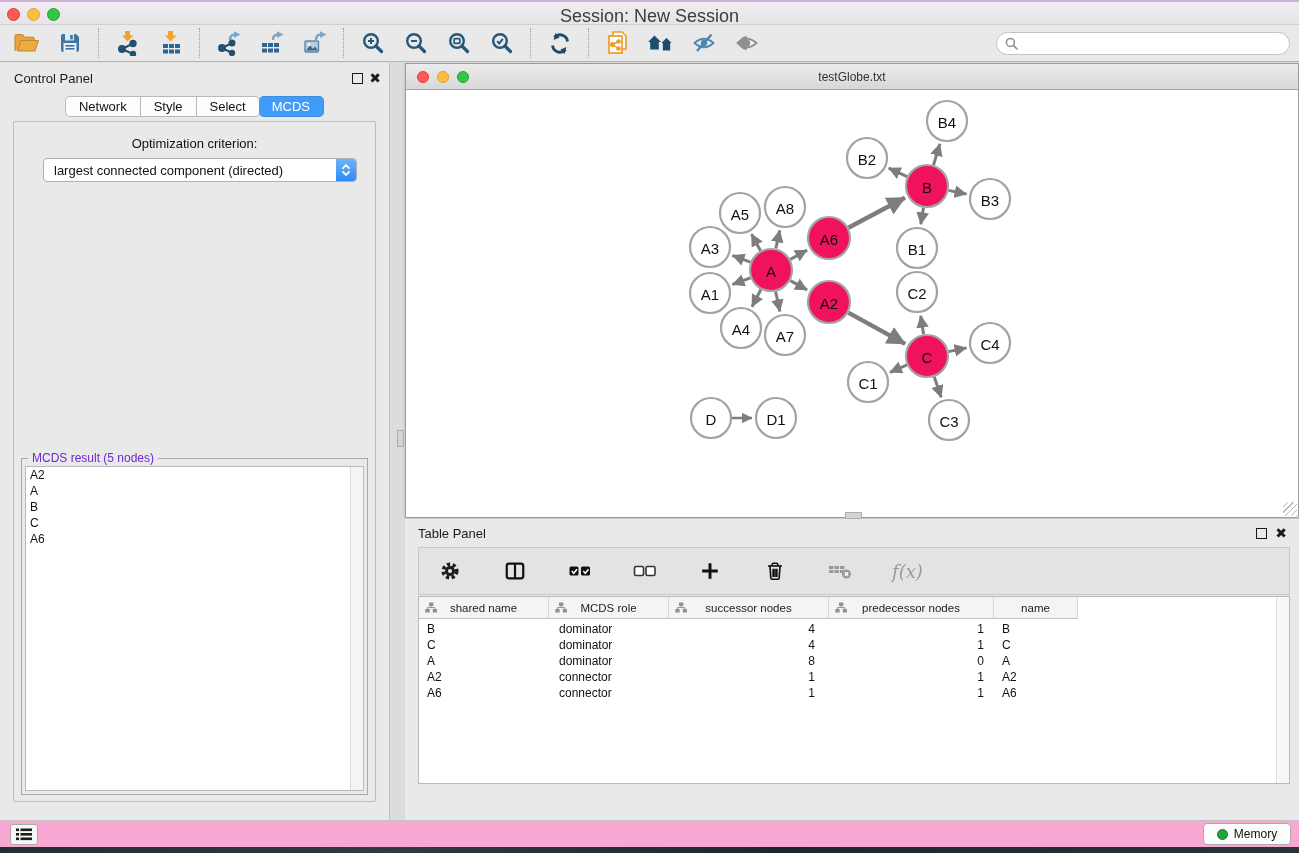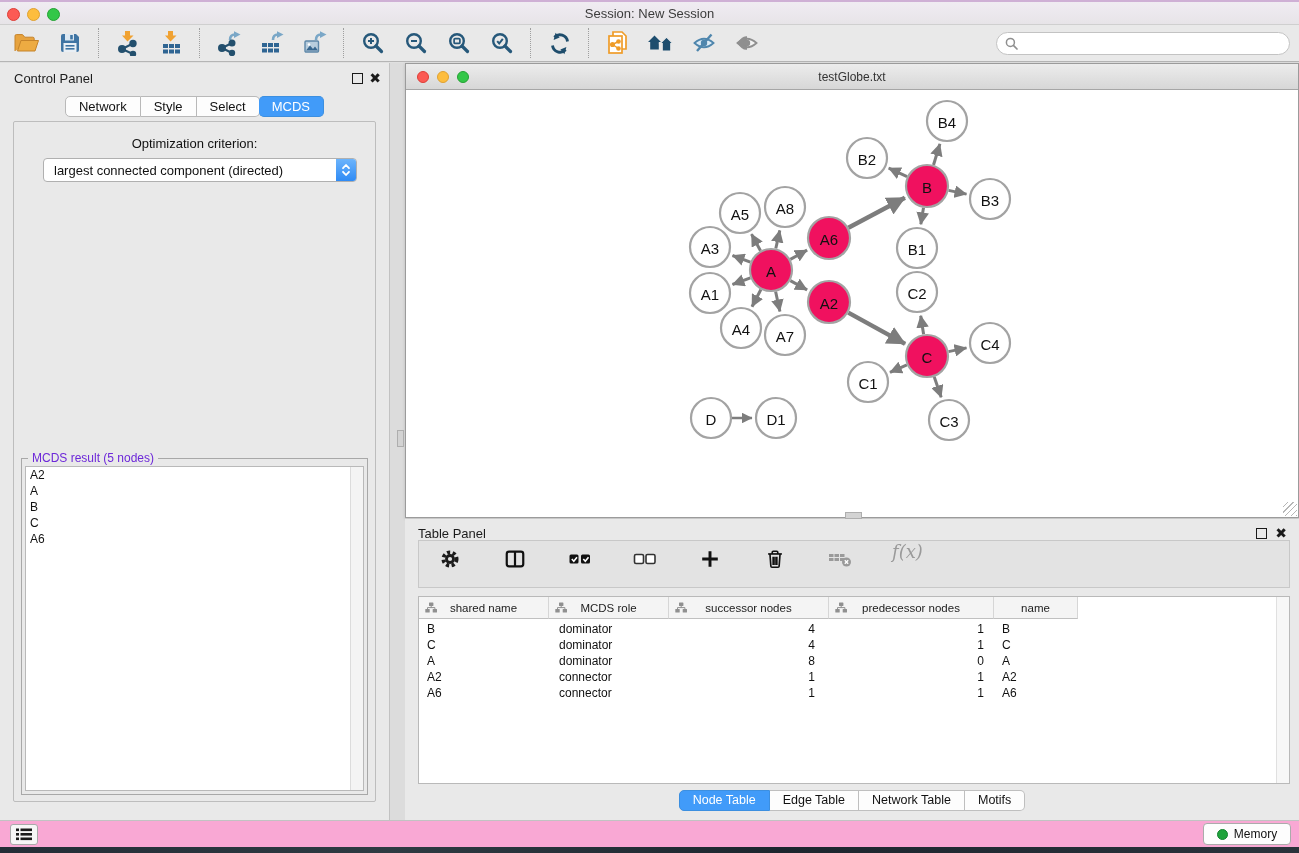--- a/index.html
+++ b/index.html
@@ -12,21 +12,21 @@
   
   #titlebar { position:absolute; left:0; top:0; width:1299px; height:25px;
     background:linear-gradient(#f0ecf2,#e7e4e8); border-top:2px solid #cfb0d5;
     border-bottom:1px solid #cfcfcf; }
   .lights { position:absolute; left:7px; top:6px; display:flex; gap:7px; }
   .light { width:13px; height:13px; border-radius:50%; }
   .light.red    { background:#fc5a54; border:1px solid #dd3e37; }
   .light.yellow { background:#fdbd3e; border:1px solid #dfa131; }
   .light.green  { background:#33c748; border:1px solid #24a233; }
   #titlebar .title { position:absolute; left:0; right:0; top:4px; text-align:center;
-    font-size:13px; color:#3c3c3c; }
+    font-size:18px; color:#3c3c3c; }
   
   #main-toolbar { position:absolute; left:0; top:25px; width:1299px; height:37px;
     background:#e9e9e9; border-bottom:1px solid #b5b5b5; display:flex; align-items:center; }
   .tgroup { display:flex; align-items:center; padding:0 5px; }
   .tbtn { width:43px; height:32px; display:flex; align-items:center; justify-content:center;
     cursor:default; }
   .tsep { width:1px; height:30px; border-left:1px dotted #9f9f9f; margin:0 2px; }
   #searchbox { position:absolute; right:9px; top:7px; width:294px; height:23px;
     background:#fff; border:1px solid #c3c3c3; border-radius:12px; display:flex; align-items:center; }
   #searchbox svg { margin-left:8px; flex:0 0 auto; }
@@ -82,22 +82,22 @@
     background:repeating-linear-gradient(135deg, transparent 0 3px, #b6b6b6 3px 4px); }
   .v-handle { position:absolute; left:397px; top:367px; width:7px; height:17px; background:#d3d3d3;
     border:1px solid #aeaeae; }
   .h-handle { position:absolute; left:845px; top:449px; width:17px; height:7px; background:#d3d3d3;
     border:1px solid #aeaeae; }
   svg text { font-family:"Liberation Sans","DejaVu Sans",sans-serif; }
   
   #table-panel { position:absolute; left:405px; top:456px; width:894px; height:301px; background:#e9e9e9; }
   #table-panel .panel-title { left:13px; top:7px; }
   #table-panel .float-ic { right:32px; top:9px; } #table-panel .close-ic { right:12px; top:6px; }
-  #tp-toolbar { position:absolute; left:13px; right:9px; top:21px; height:48px; background:#e3e3e3;
-    border:1px solid #c8c8c8; display:flex; padding-left:12px;gap:28px; }
+  #tp-toolbar { position:absolute; left:13px; right:9px; top:28px; height:48px; background:#e3e3e3;
+    border:1px solid #c8c8c8; display:flex; align-items:center; padding-left:12px;gap:28px; }
   .tpbtn { width:37px; height:36px; display:flex; align-items:center; justify-content:center; }
   .fx { font-family:"DejaVu Serif","Liberation Serif",serif; font-style:italic; font-size:18px;
     color:#9a9a9a; margin-left:6px; }
   #tp-table { position:absolute; left:13px; right:9px; top:77px; height:188px; background:#fff;
     border:1px solid #b9b9b9; overflow:hidden; }
   .thead { display:flex; height:22px; }
   .hcell { position:relative; background:#f4f4f4; border-right:1px solid #d6d6d6;
     border-bottom:1px solid #c0c0c0; font-size:11.5px; color:#1c1c1c;
     display:flex; align-items:center; justify-content:center; }
   .hcell svg { position:absolute; left:6px; top:5px; }
@@ -628,26 +628,20 @@
             <div class="tcell c0">A6</div>
             <div class="tcell c1">connector</div>
             <div class="tcell c2">1</div>
             <div class="tcell c3">1</div>
             <div class="tcell c4">A6</div>
           </div>
         </div>
       <div class="t-track"></div>
     </div>
 
-    <div id="tp-tabs">
-      <div class="tp-tab active">Node Table</div>
-      <div class="tp-tab">Edge Table</div>
-      <div class="tp-tab">Network Table</div>
-      <div class="tp-tab last">Motifs</div>
-    </div>
   </div>
 </div>
 
 <div id="statusbar">
   <div id="list-btn">
     <svg width="16" height="13" viewBox="0 0 16 13">
       <g fill="#1c1c1c">
         <rect x="0" y="0.5" width="3" height="2.6"></rect>
           <rect x="4.5" y="0.5" width="11.5" height="2.6"></rect>
         <rect x="0" y="5" width="3" height="2.6"></rect>

